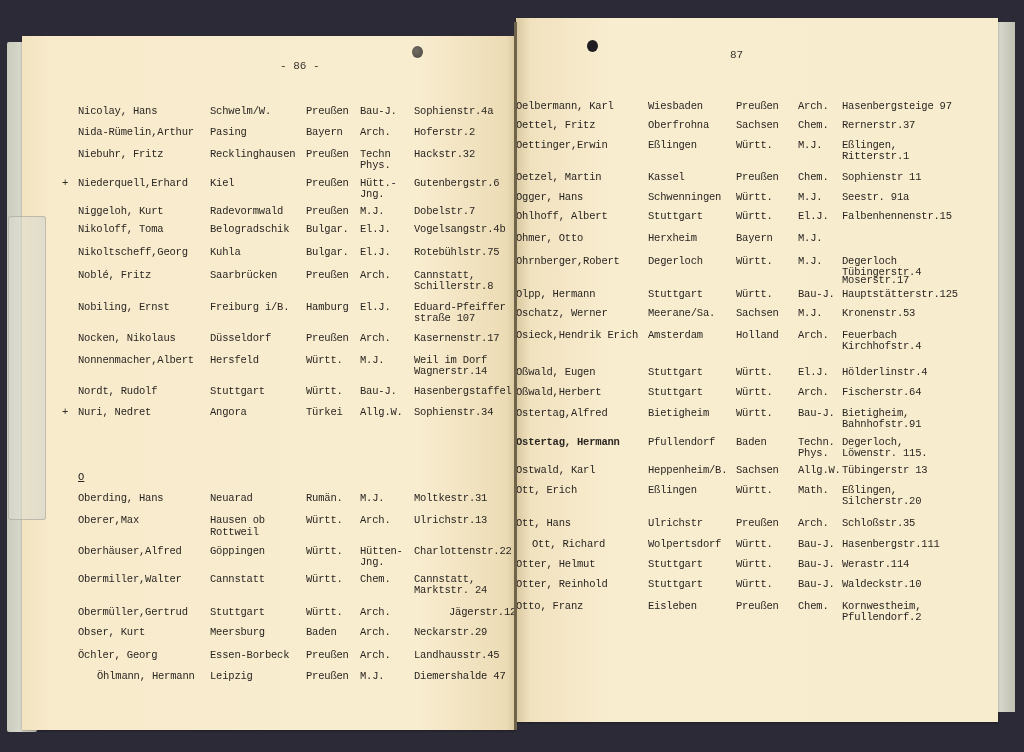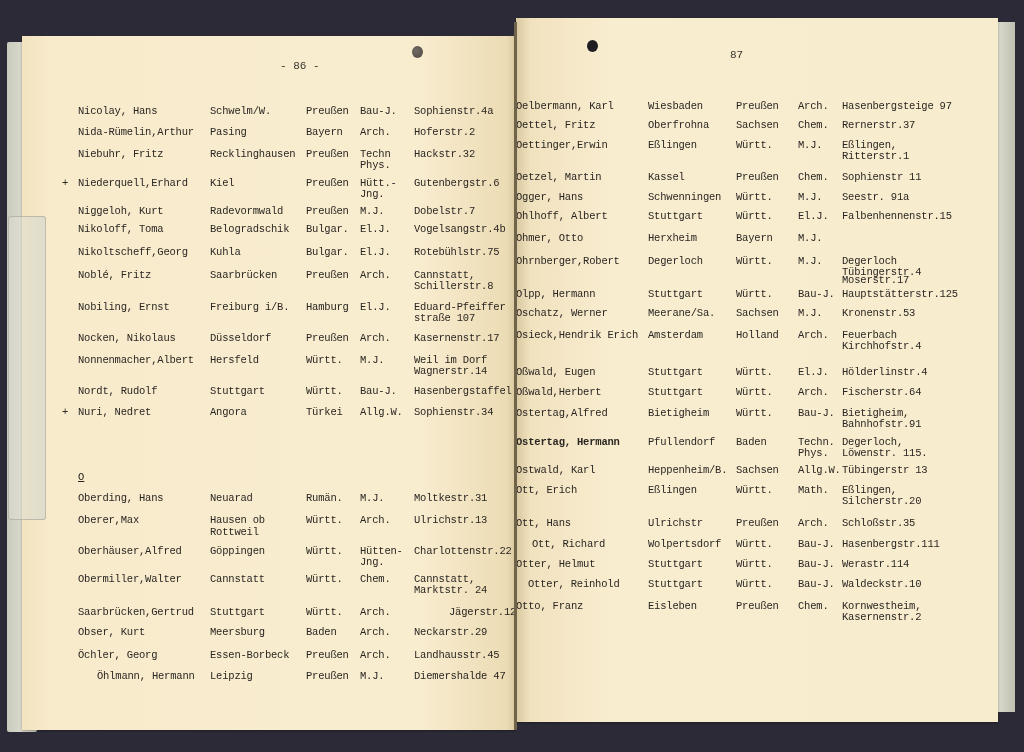--- a/index.html
+++ b/index.html
@@ -219,21 +219,21 @@
       </div>
       <div class="entry" style="left: 56px; top: 537px;">
         <span style="left: 0px;">Obermiller,Walter</span>
         <span style="left: 132px;">Cannstatt</span>
         <span style="left: 228px;">Württ.</span>
         <span style="left: 282px;">Chem.</span>
         <span style="left: 336px;">Cannstatt,</span>
         <span style="left: 336px; top: 11px;">Marktstr. 24</span>
       </div>
       <div class="entry" style="left: 56px; top: 570px;">
-        <span style="left: 0px;">Saarbrücken,Gertrud</span>
+        <span style="left: 0px;">Obermüller,Gertrud</span>
         <span style="left: 132px;">Stuttgart</span>
         <span style="left: 228px;">Württ.</span>
         <span style="left: 282px;">Arch.</span>
         <span style="left: 336px; margin-left: 35px;">Jägerstr.12</span>
         <span style="left: 336px; top: 11px;"></span>
       </div>
       <div class="entry" style="left: 56px; top: 590px;">
         <span style="left: 0px; text-align: center;">Obser, Kurt</span>
         <span style="left: 132px;">Meersburg</span>
         <span style="left: 228px;">Baden</span>
@@ -419,33 +419,33 @@
       </div>
       <div class="entry" style="left: 0px; top: 540px;">
         <span style="left: 0px;">Otter, Helmut</span>
         <span style="left: 132px;">Stuttgart</span>
         <span style="left: 220px;">Württ.</span>
         <span style="left: 282px;">Bau-J.</span>
         <span style="left: 326px;">Werastr.114</span>
         <span style="left: 326px; top: 11px;"></span>
       </div>
       <div class="entry" style="left: 0px; top: 560px;">
-        <span style="left: 12px;">Otter, Reinhold</span>
+        <span style="left: 0px;">Otter, Reinhold</span>
         <span style="left: 132px;">Stuttgart</span>
         <span style="left: 220px;">Württ.</span>
         <span style="left: 282px;">Bau-J.</span>
         <span style="left: 326px;">Waldeckstr.10</span>
         <span style="left: 326px; top: 11px;"></span>
       </div>
       <div class="entry" style="left: 0px; top: 582px;">
         <span style="left: 0px;">Otto, Franz</span>
         <span style="left: 132px;">Eisleben</span>
         <span style="left: 220px;">Preußen</span>
         <span style="left: 282px;">Chem.</span>
         <span style="left: 326px;">Kornwestheim,</span>
-        <span style="left: 326px; top: 11px;">Kasernenstr.2</span>
+        <span style="left: 326px; top: 11px;">Pfullendorf.2</span>
       </div>
     </div>
 </div>
 
 <div class="gutter"></div>
 <div class="hole hole-left"></div>
 <div class="hole hole-right"></div>
 
 </body></html>

